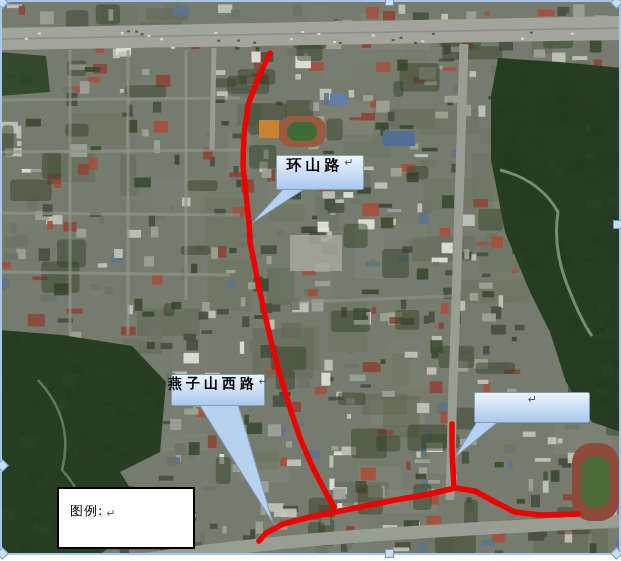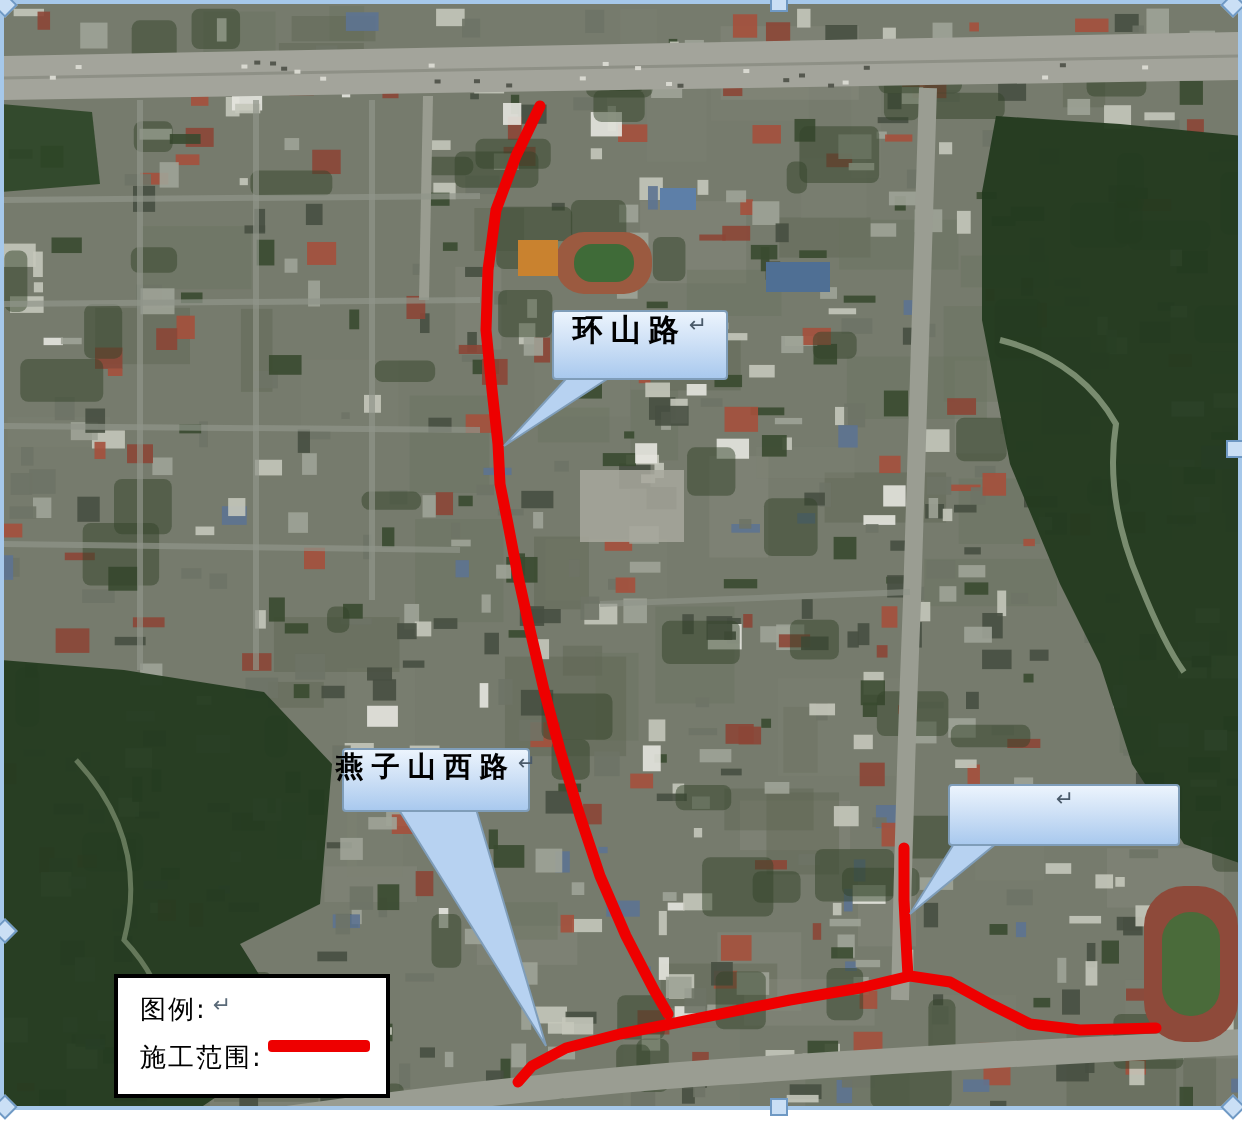--- a/index.html
+++ b/index.html
@@ -11,21 +11,21 @@
     background:linear-gradient(180deg,#ecf4fd 0%,#cfe1f6 45%,#a9c9ee 100%);
     border:1px solid #7f9db9;border-radius:2px;color:#000;z-index:30;}
   .callout .lbl{font-weight:600;letter-spacing:4px;white-space:nowrap;}
   .callout .mark{font-size:11px;color:#4a5a6a;margin-left:1px;font-weight:400;}
   #callout-0{left:276px;top:155px;width:86px;height:33px;font-size:15px;}
   #callout-1{left:171px;top:374px;width:92px;height:30px;font-size:14px;}
   #callout-2{left:474px;top:392px;width:114px;height:29px;font-size:14px;}
   
   #legend{position:absolute;left:57px;top:487px;width:138px;height:62px;background:#ffffff;
     border:2px solid #000;z-index:30;box-sizing:border-box;padding:7px 0 0 11px;color:#000;}
-  .lg-row{display:flex;align-items:flex-start;height:24px;font-size:13px;letter-spacing:1px;}
+  .lg-row{display:flex;align-items:flex-end;height:24px;font-size:13px;letter-spacing:1px;}
   .lg-row .mark{font-size:11px;color:#5a6a78;margin-left:3px;}
   #swatch{display:inline-block;width:51px;height:6px;margin-left:3px;border-radius:2px;}
   
   #sel-border{position:absolute;left:0;top:0;width:617px;height:551px;border:2px solid #a6c8ea;
     z-index:40;pointer-events:none;}
   .handle{position:absolute;width:7px;height:7px;background:#cadff5;border:1px solid #6f99c4;
     z-index:50;}
   .diamond{transform:rotate(45deg);}
 </style>
 </head>
@@ -950,24 +950,20 @@
   </div>
   <div class="callout" id="callout-2">
     <span class="mark">↵</span>
   </div>
 
   <div id="legend">
     <div class="lg-row">
       <span>图例:</span>
       <span class="mark">↵</span>
     </div>
-    <div class="lg-row">
-      <span>施工范围:</span>
-      <span id="swatch" style="background: rgb(238, 0, 0);"></span>
-    </div>
   </div>
 
   <div id="sel-border" style="border-color: rgb(166, 200, 234);"></div>
   <div class="handle diamond" style="left:-2px;top:-2px;"></div>
   <div class="handle" style="left:385px;top:-3px;"></div>
   <div class="handle diamond" style="left:612px;top:-2px;"></div>
   <div class="handle" style="left:613px;top:220px;"></div>
   <div class="handle diamond" style="left:-2px;top:461px;"></div>
   <div class="handle diamond" style="left:-2px;top:549px;"></div>
   <div class="handle" style="left:385px;top:549px;"></div>

